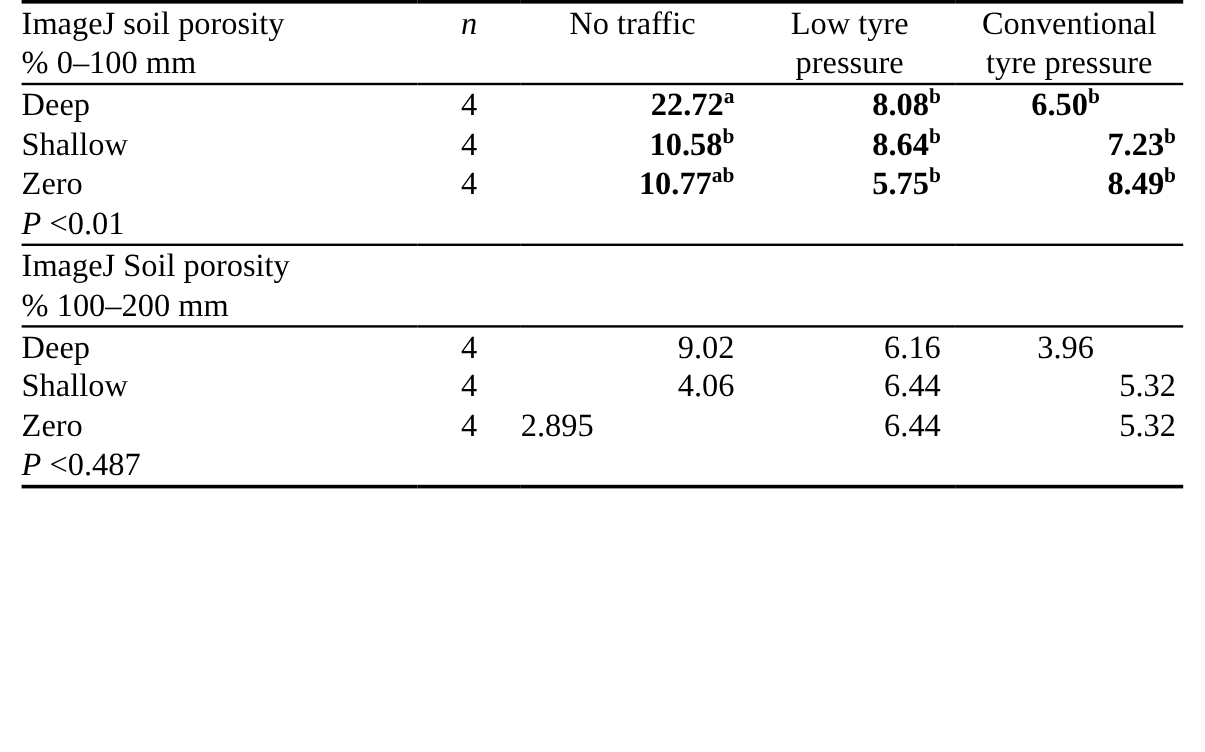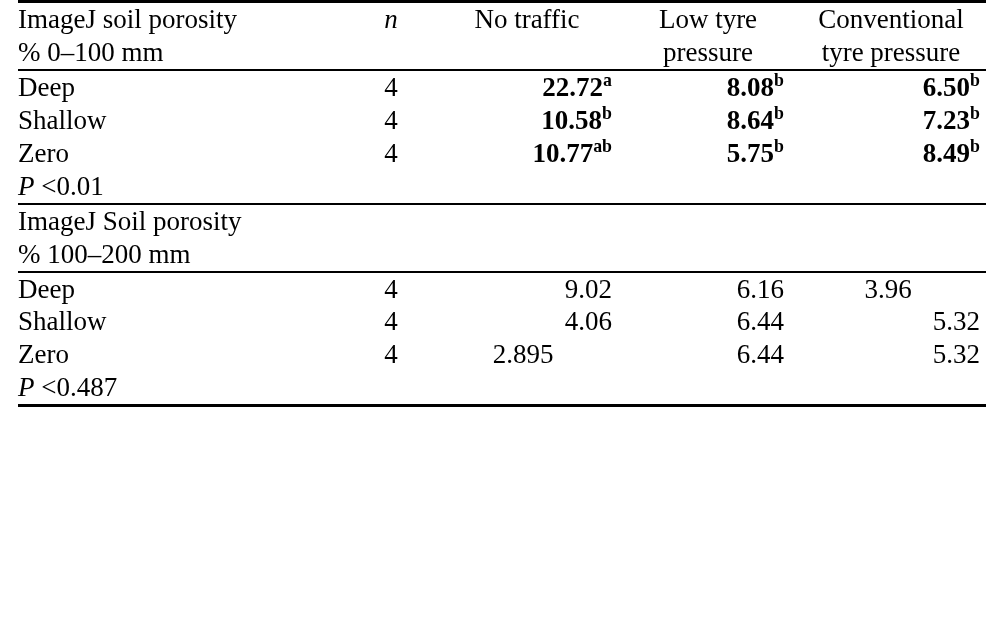--- a/index.html
+++ b/index.html
@@ -93,21 +93,21 @@
           <span class="two-line">Conventional</span>
           <span class="two-line">tyre pressure</span>
         </td>
       </tr>
 
       <tr class="rule-mid pad-first">
         <td>Deep</td>
         <td class="c-n" style="text-align:center">4</td>
         <td style="text-align:right;padding-right:8px"><span class="nowrap"><span>22.72</span><sup>a</sup></span></td>
         <td style="text-align:right;padding-right:12px"><span class="nowrap"><span>8.08</span><sup>b</sup></span></td>
-        <td style="text-align:right;padding-right:6px"><span class="nowrap"><span>6.50</span><sup>b</sup></span></td>
+        <td style="text-align:center;padding-right:6px"><span class="nowrap"><span>6.50</span><sup>b</sup></span></td>
       </tr>
 
       <tr class="pad-row">
         <td>Shallow</td>
         <td style="text-align:center">4</td>
         <td style="text-align:right;padding-right:8px"><span class="nowrap"><span>10.58</span><sup>b</sup></span></td>
         <td style="text-align:right;padding-right:12px"><span class="nowrap"><span>8.64</span><sup>b</sup></span></td>
         <td style="text-align:right;padding-right:6px"><span class="nowrap"><span>7.23</span><sup>b</sup></span></td>
       </tr>
 
@@ -148,21 +148,21 @@
         <td>Shallow</td>
         <td style="text-align:center">4</td>
         <td style="text-align:right;padding-right:8px">4.06</td>
         <td style="text-align:right;padding-right:12px">6.44</td>
         <td style="text-align:right;padding-right:6px">5.32</td>
       </tr>
 
       <tr class="pad-row">
         <td>Zero</td>
         <td style="text-align:center">4</td>
-        <td style="text-align:center;padding-right:8px">2.895</td>
+        <td style="text-align:left;padding-right:8px">2.895</td>
         <td style="text-align:right;padding-right:12px">6.44</td>
         <td style="text-align:right;padding-right:6px">5.32</td>
       </tr>
 
       <tr class="rule-bottom pad-last">
         <td colspan="5">
           <span class="pval"><span class="pit">P</span><span> &lt;0.487</span></span>
         </td>
       </tr>
     </tbody>

